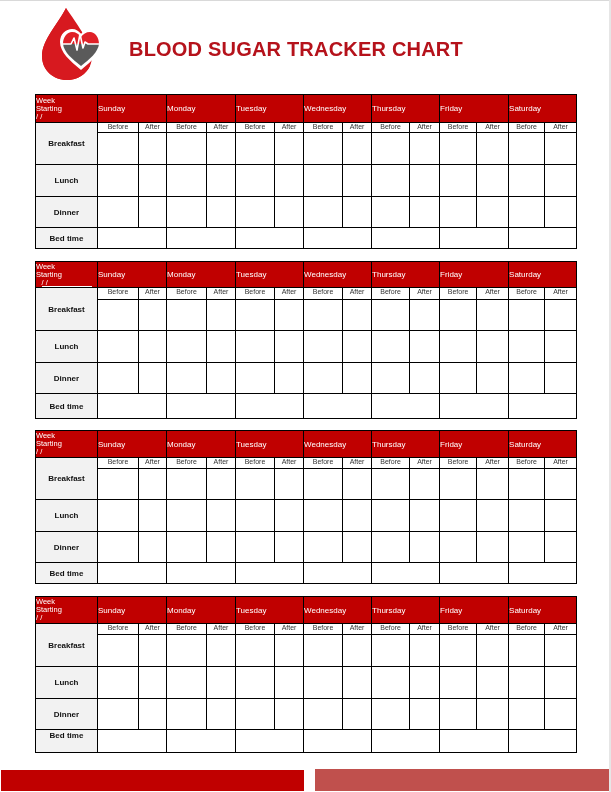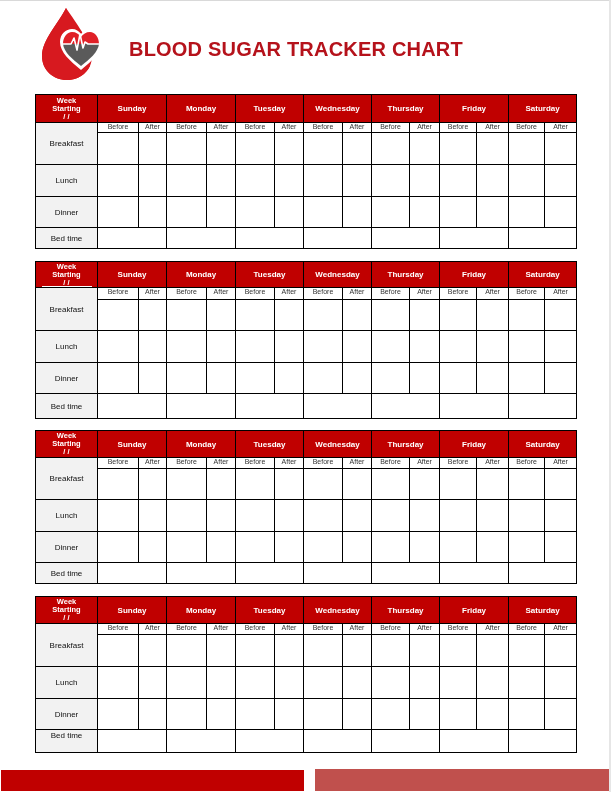--- a/index.html
+++ b/index.html
@@ -4,25 +4,25 @@
 <style>
   * { box-sizing: border-box; margin: 0; padding: 0; }
   html, body { width: 611px; height: 792px; background: #ffffff; overflow: hidden; }
   body { position: relative; font-family: "Liberation Sans", sans-serif; }
   .page-edge { position: absolute; top: 0; left: 0; width: 611px; height: 1px; background: #d9d9d9; }
   .page-edge-r { position: absolute; top: 0; right: 0; width: 2px; height: 792px; background: #e6e6e6; }
   .logo { position: absolute; left: 36px; top: 6px; width: 70px; height: 76px; }
   .title { position: absolute; left: 129px; top: 38px; font-size: 20px; font-weight: bold; color: #b5121b; letter-spacing: 0.2px; }
   .tracker { position: absolute; left: 35px; width: 541px; border-collapse: collapse; table-layout: fixed; }
   .tracker td, .tracker th { border: 1px solid #000; padding: 0; overflow: hidden; }
-  .tracker th { background: #c00000; color: #fff; font-size: 8px; font-weight: bold; text-align: center; vertical-align: middle; margin-top: 44px; }
+  .tracker th { background: #c00000; color: #fff; font-size: 8px; font-weight: normal; text-align: left; vertical-align: middle; margin-top: 44px; }
   .tracker th.week { font-size: 7.5px; line-height: 8px; position: relative; }
   .week-line { display: block; width: 50px; margin: 0 auto; border-bottom: 1px solid #fff; line-height: 7px; }
   .tracker td.sub { font-size: 7px; color: #333; text-align: center; line-height: 8px; vertical-align: top; background: #fff; }
-  .tracker td.label { background: #f2f2f2; font-size: 8px; font-weight: normal; color: #111; text-align: center; vertical-align: middle; }
+  .tracker td.label { background: #f2f2f2; font-size: 8px; font-weight: bold; color: #111; text-align: center; vertical-align: middle; }
   .tracker td.label.top { vertical-align: top; padding-top: 1px; }
   .tracker td.cell { background: #fff; }
   .tracker td.bed-cell { background: #fff; }
   .footer-left { position: absolute; left: 1px; top: 770px; width: 303px; height: 21px; background: #c00000; }
   .footer-right { position: absolute; left: 315px; top: 769px; width: 294px; height: 22px; background: #c0504d; }
 </style>
 </head>
 <body>
 
 <div class="page-edge"></div>

